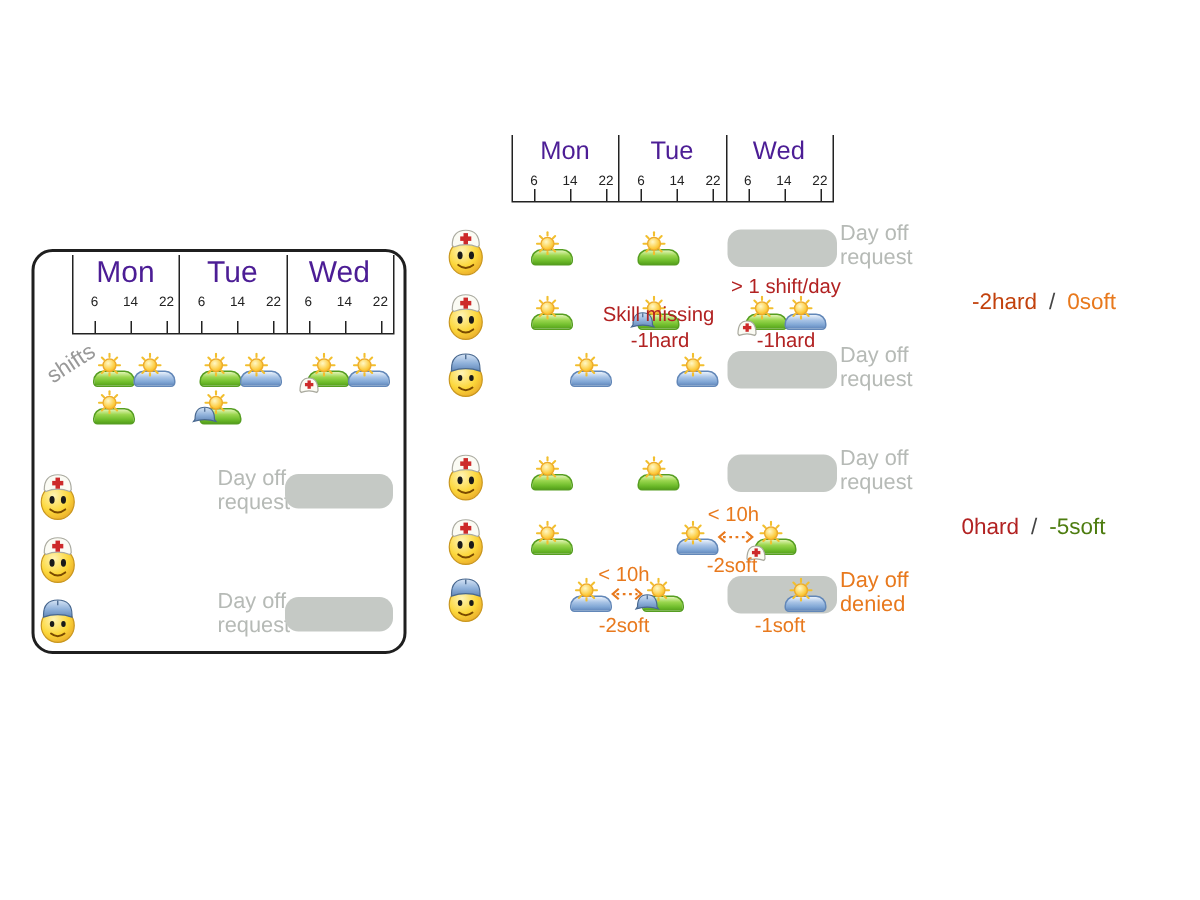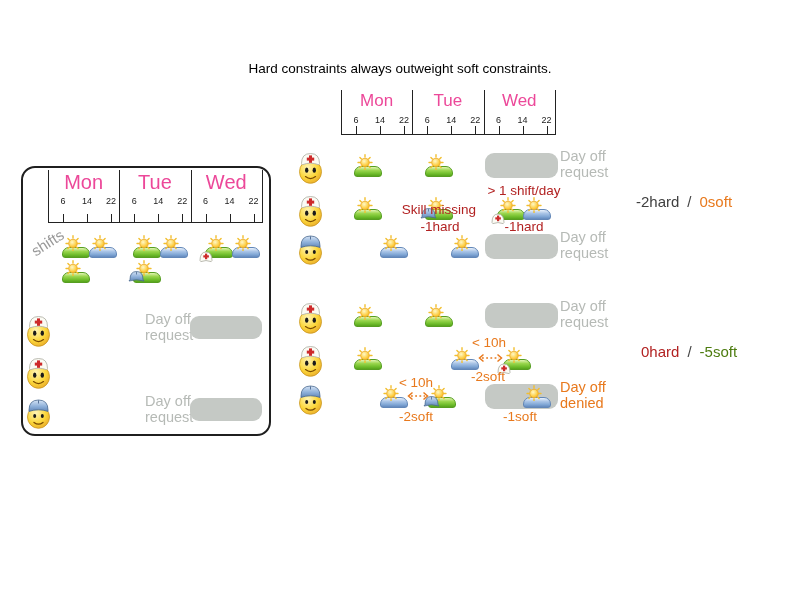--- a/index.html
+++ b/index.html
@@ -5,21 +5,21 @@
   html,body{margin:0;padding:0;background:#fff;}
   .canvas{position:relative;width:800px;height:600px;background:#fff;overflow:hidden;
           font-family:"Liberation Sans","DejaVu Sans",sans-serif;color:#111;}
   .title{position:absolute;left:0;top:24px;width:800px;text-align:center;
          font-size:32px;color:#000;}
   .subtitle{position:absolute;left:0;top:61px;width:800px;text-align:center;
             font-size:13.5px;color:#000;}
   .abs{position:absolute;}
   .legendbox{position:absolute;left:21px;top:166px;width:246px;height:266px;
              border:2px solid #1f1f1f;border-radius:14px;}
-  .daylabel{position:absolute;text-align:center;color:#ec4899;}
+  .daylabel{position:absolute;text-align:center;color:#4c1d95;}
   .ticklabel{position:absolute;font-size:9px;color:#222;text-align:center;width:16px;}
   .line{position:absolute;background:#222;}
   .bar{position:absolute;width:28px;height:11px;border-radius:7px 7px 3px 3px;box-sizing:border-box;}
   .bar.green{background:linear-gradient(180deg,#e2f4b4 0%,#9ad64e 38%,#72bf2e 72%,#57a31c 100%);
              border:1px solid #569e21;}
   .bar.blue{background:linear-gradient(180deg,#e9f1fb 0%,#a9c4e6 38%,#82a8d6 72%,#6389bd 100%);
             border:1px solid #6287b8;}
   .dayoffbox{position:absolute;width:73px;height:25px;background:#c5c9c5;border-radius:9px;}
   .lbl{position:absolute;font-size:13.5px;line-height:15px;white-space:pre-line;}
   .lbl.center{transform:translateX(-50%);text-align:center;}
@@ -47,21 +47,20 @@
     </linearGradient>
     <radialGradient id="sunG" cx="40%" cy="35%" r="75%">
       <stop offset="0%" stop-color="#fff8c6"></stop>
       <stop offset="70%" stop-color="#fcca3a"></stop>
       <stop offset="100%" stop-color="#f3ab27"></stop>
     </radialGradient>
   </defs>
 </svg>
 
 <div class="canvas">
-  <div class="subtitle">Hard constraints always outweight soft constraints.</div>
   <div class="legendbox"></div>
   <div class="shiftslabel">shifts</div>
   <div id="diagram" class="abs" style="left:0;top:0;width:800px;height:600px;">
       <div class="daylabel" style="position: absolute; left: 341px; top: 91px; width: 71.3px; font-size: 17px;">Mon</div>
       <div class="ticklabel" style="position: absolute; left: 348px; top: 115px;">6</div>
       <div class="line" style="position: absolute; left: 356px; top: 126px; width: 1px; height: 8px;"></div>
       <div class="ticklabel" style="position: absolute; left: 372px; top: 115px;">14</div>
       <div class="line" style="position: absolute; left: 380px; top: 126px; width: 1px; height: 8px;"></div>
       <div class="ticklabel" style="position: absolute; left: 396px; top: 115px;">22</div>
       <div class="line" style="position: absolute; left: 404px; top: 126px; width: 1px; height: 8px;"></div>
@@ -287,21 +286,21 @@
             <line x1="12.8" y1="8.5" x2="15" y2="8.5"></line>
             <line x1="2.9" y1="13.6" x2="4.4" y2="12.1"></line>
             <line x1="13.1" y1="13.6" x2="11.6" y2="12.1"></line>
           </g>
           <circle cx="8" cy="8.5" r="4.3" fill="url(#sunG)" stroke="#edaa2b" stroke-width="0.9"></circle>
         </svg>
       </div>
       <div class="lbl rightlbl" style="position: absolute; left: 560px; top: 230px; color: rgb(182, 186, 182);">Day off
 request</div>
       <div class="score" style="position: absolute; left: 636px; top: 193px;">
-        <span style="color: #404040;">-2hard</span>
+        <span style="color: #c2410c; margin-left: 12px;">-2hard</span>
         <span style="color: rgb(68, 68, 68);">/</span>
         <span style="color: rgb(232, 121, 29);">0soft</span>
       </div>
       <div class="icon" style="position: absolute; left: 298px; top: 301px;">
         <svg width="25" height="33" viewBox="0 0 25 33">
           <ellipse cx="12.5" cy="20.7" rx="11" ry="11.6" fill="url(#faceG)" stroke="#c9971f" stroke-width="0.8"></ellipse>
           <path d="M3.5 12.5 Q3.5 2.5 12.5 2.5 Q21.5 2.5 21.5 12.5 L20.5 13.7 Q12.5 10.6 4.5 13.7 Z" fill="#fbfbf4" stroke="#ababa0" stroke-width="0.8"></path>
           <rect x="11" y="4.4" width="3" height="7.4" fill="#cd2a2a"></rect>
           <rect x="8.8" y="6.6" width="7.4" height="3" fill="#cd2a2a"></rect>
           <ellipse cx="8.7" cy="19.2" rx="1.7" ry="2.6" fill="#1a1a1a"></ellipse>

